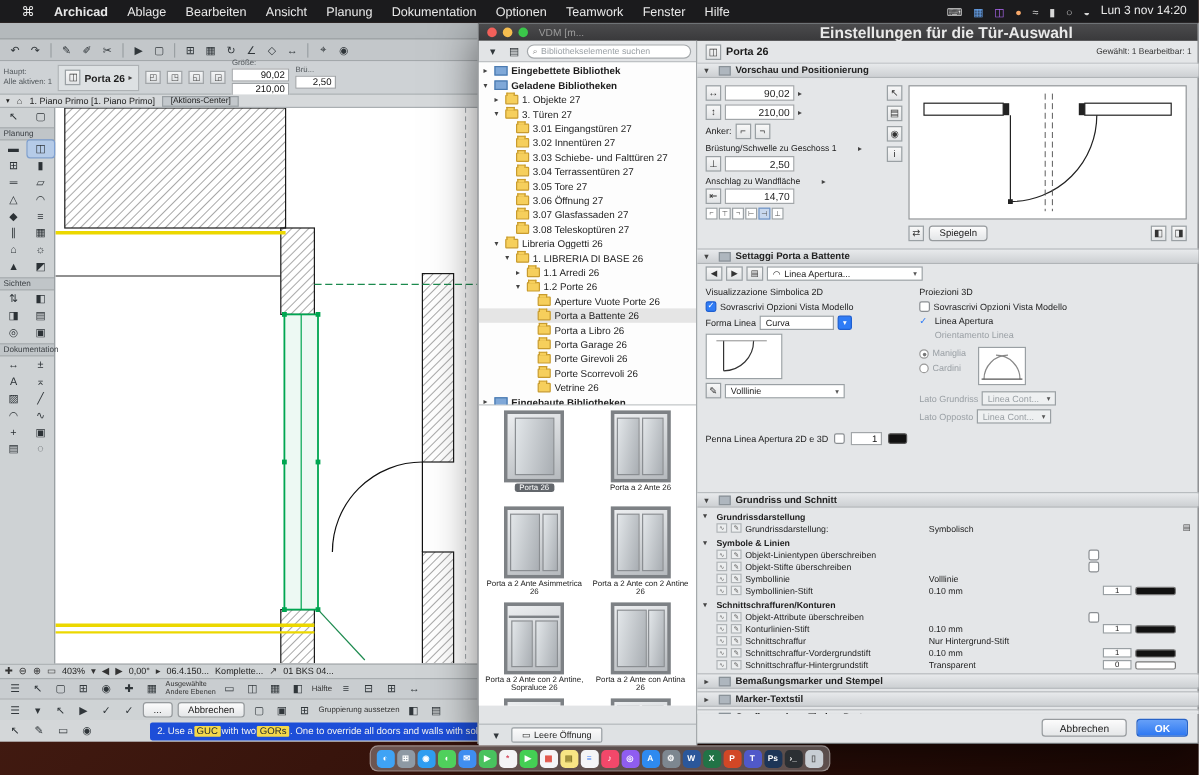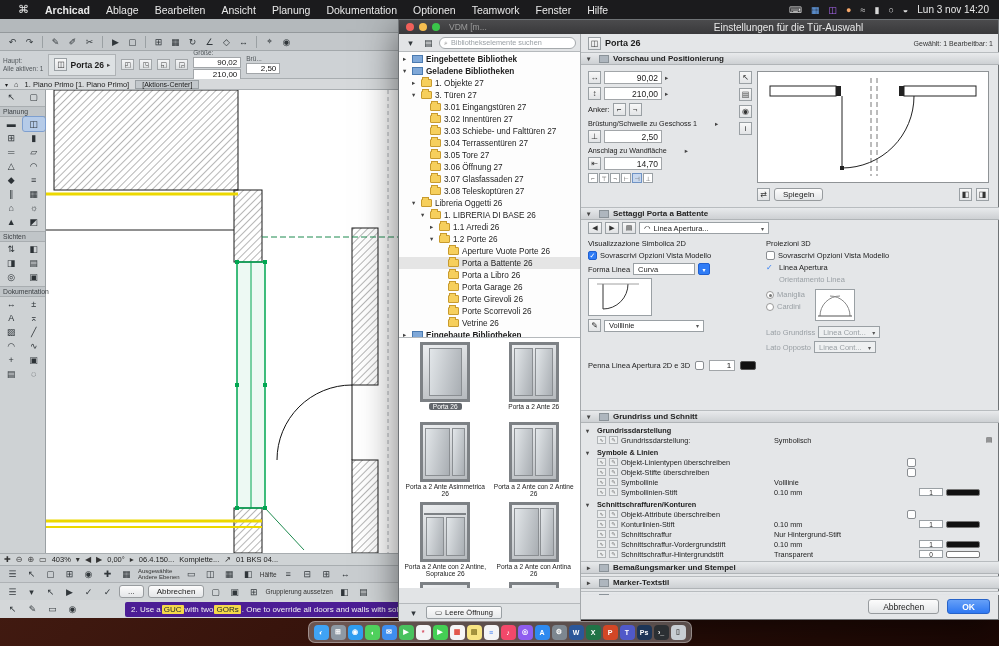--- a/index.html
+++ b/index.html
@@ -44,31 +44,31 @@
 
   
   .zoombar{position:absolute;left:0;top:534px;width:398px;height:12px;background:#cfd3d5;border-top:1px solid #a8adb0;display:flex;align-items:center;font-size:7.5px;gap:5px;padding:0 4px;overflow:hidden}
   .zi{color:#333;font-size:8px}.zt{color:#1d1d1d;white-space:nowrap}
   .tbar2{position:absolute;left:0;top:546px;width:398px;height:17px;background:#c9cdd0;border-top:1px solid #a8adb0;display:flex;align-items:center;gap:4px;padding:0 5px;overflow:hidden}
   .lbl2{display:flex;flex-direction:column;font-size:6px;line-height:6.5px;color:#333;white-space:nowrap}
   .sm{font-size:6.5px;color:#333;white-space:nowrap}
   .tbar3{position:absolute;left:0;top:563px;width:398px;height:18px;background:#cfd3d5;border-top:1px solid #aeb2b5;display:flex;align-items:center;gap:4px;padding:0 5px;overflow:hidden}
   .btn{background:linear-gradient(#fcfcfc,#e4e6e8);border:1px solid #979b9e;border-radius:3px;height:13px;display:inline-flex;align-items:center;padding:0 8px;font-size:8px;color:#222;white-space:nowrap}
   .statusbar{position:absolute;left:0;top:581px;width:398px;height:18px;background:#d4d7d9;display:flex;align-items:center;gap:5px;padding:0 5px}
-  .tooltipbar{position:absolute;left:125px;top:583px;height:15px;background:#4c1d95;border-radius:2px;display:flex;align-items:center;padding:0 6px;font-size:8px;color:#f2f2f2;white-space:nowrap;z-index:5}
+  .tooltipbar{position:absolute;left:125px;top:583px;height:15px;background:#1d4ed8;border-radius:2px;display:flex;align-items:center;padding:0 6px;font-size:8px;color:#f2f2f2;white-space:nowrap;z-index:5}
   .hl{background:#f5d94a;color:#23282c;padding:0 2px;border-radius:1px;margin:0 1px}
 
   
   .dialog{position:absolute;left:398px;top:19px;width:601px;height:601px;background:#e4e6e8;border:1px solid #6f7376;box-shadow:0 10px 35px rgba(0,0,0,.55);z-index:10}
   .dtitle{position:absolute;top:0;left:0;width:100%;height:14px;background:linear-gradient(#4b4b4d,#39393b);display:flex;align-items:center}
   .lights{display:flex;gap:5px;margin-left:7px}
   .lt{width:8px;height:8px;border-radius:50%}
   .lt.r{background:#f2605a}.lt.y{background:#f5bd4f}.lt.g{background:#3ac64a}
   .wtitle{color:#9b9b9b;font-size:8.5px;margin-left:9px;white-space:nowrap}
-  .dtext{position:absolute;left:180px;right:0;text-align:center;color:#e9e9e9;font-size:10px;font-weight:normal;white-space:nowrap}
+  .dtext{position:absolute;left:180px;right:0;text-align:center;color:#e9e9e9;font-size:13px;font-weight:bold;white-space:nowrap}
 
   
   .lpane{position:absolute;left:0;top:14px;width:182px;height:587px;background:#e2e4e6;border-right:1px solid #a5a9ac}
   .ptb{height:18px;display:flex;align-items:center;gap:3px;padding:0 4px;border-bottom:1px solid #b5b9bc}
   .search{flex:1;height:12px;background:#fff;border:1px solid #a5a9ac;border-radius:6px;display:flex;align-items:center;padding:0 4px;gap:3px;overflow:hidden}
   .ph{color:#9aa0a5;font-size:7.3px;white-space:nowrap}
   .tree{height:286px;background:#fdfdfd;overflow:hidden;border-bottom:1px solid #b5b9bc;padding-top:1px}
   .trow{display:flex;align-items:center;height:12px;font-size:8.2px;padding-left:4px;white-space:nowrap;overflow:hidden;color:#1d1d1d}
   .trow.i1{padding-left:13px}.trow.i2{padding-left:22px}.trow.i3{padding-left:31px}.trow.i4{padding-left:40px}
   .trow.sel{background:#e5e5e5}

